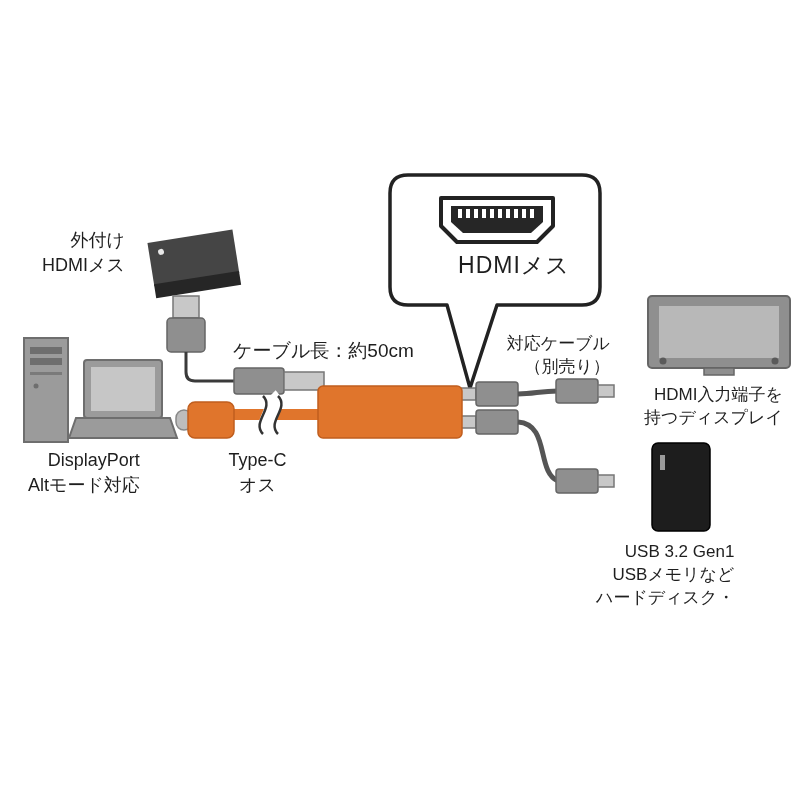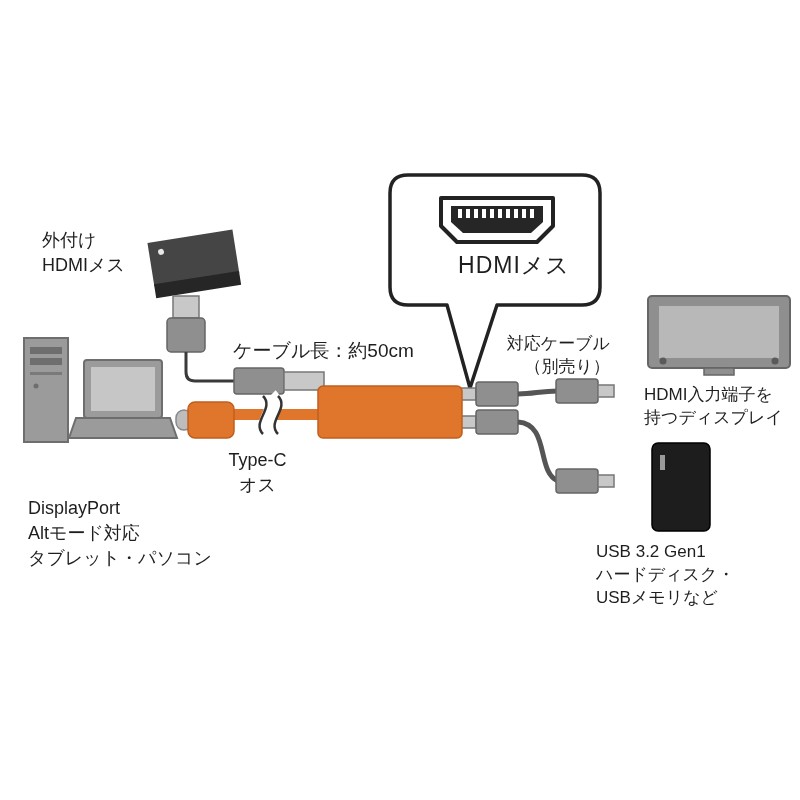--- a/index.html
+++ b/index.html
@@ -2,21 +2,21 @@
 <html><head>
 <meta charset="utf-8">
 <style>
   html,body { margin:0; padding:0; background:#fff; }
   .diagram {
     position:relative; width:800px; height:800px; background:#ffffff;
     font-family:"Liberation Sans","DejaVu Sans",sans-serif; color:#1e1e1e;
     overflow:hidden;
   }
   .diagram svg.scene { position:absolute; left:0; top:0; }
-  .lbl { position:absolute; font-size:18px; line-height:25px; font-weight:500; white-space:nowrap; }
+  .lbl { position:absolute; font-size:18px; line-height:25px; font-weight:500; white-space:nowrap;text-align:right; }
   .lbl.small { font-size:17px; line-height:23px; }
   .lbl.center { text-align:center; }
   .callout-text {
     position:absolute; left:390px; top:250px; width:248px; text-align:center;
     font-size:23px; font-weight:500; letter-spacing:1px;
   }
 </style>
 </head>
 <body>
 
@@ -128,35 +128,34 @@
     <div>HDMIメス</div>
   </div>
 
   <div class="lbl" style="left:233px; top:338px; font-size:19px;">ケーブル長：約50cm</div>
 
   <div class="lbl center" style="left:210px; top:448px; width:95px;">
     <div>Type-C</div>
     <div>オス</div>
   </div>
 
-  <div class="lbl" style="left:28px; top:448px;margin-top:48px;">
+  <div class="lbl" style="left:28px; top:448px;">
     <div>DisplayPort</div>
     <div>Altモード対応</div>
-    <div>タブレット・パソコン</div>
   </div>
 
   <div class="lbl small center" style="left:482px; top:332px; width:128px;text-align:right;">
     <div>対応ケーブル</div>
     <div>（別売り）</div>
   </div>
 
   <div class="lbl small" style="left:644px; top:383px;">
     <div>HDMI入力端子を</div>
     <div>持つディスプレイ</div>
   </div>
 
   <div class="lbl small" style="left:596px; top:540px;">
     <div>USB 3.2 Gen1</div>
+    <div>USBメモリなど</div>
     <div>ハードディスク・</div>
-    <div>USBメモリなど</div>
   </div>
 
 </div>
 
 </body></html>

